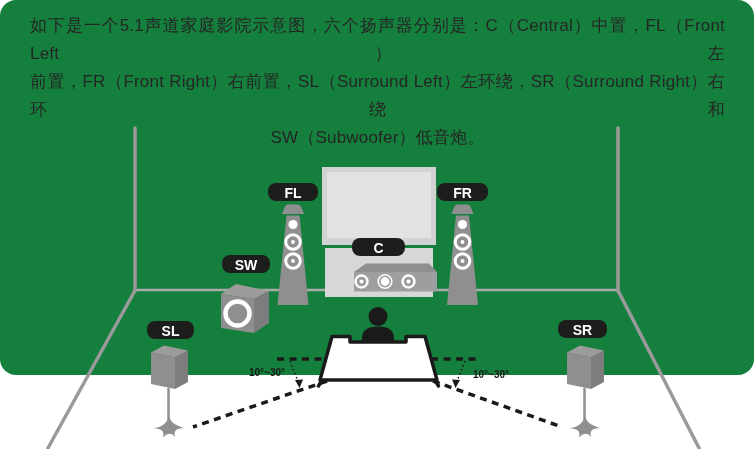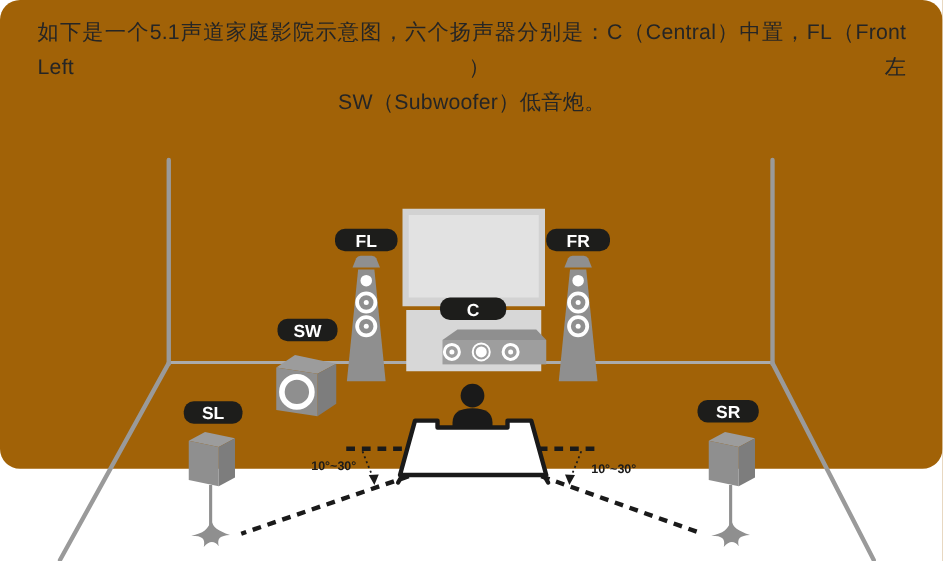--- a/index.html
+++ b/index.html
@@ -8,21 +8,21 @@
     background: #ffffff;
     width: 754px;
     height: 449px;
     overflow: hidden;
     font-family: "Liberation Sans", "DejaVu Sans", sans-serif;
   }
   .page {
     position: relative;
     width: 754px;
     height: 375px;
-    background: #a16207;
+    background: #15803d;
     border-radius: 16px;
   }
   .description {
     position: absolute;
     left: 30px;
     top: 12px;
     width: 695px;
     color: #252525;
     font-size: 17px;
     line-height: 28px;
@@ -53,20 +53,21 @@
     fill: #1a1a1a;
   }
 </style>
 </head>
 <body>
 
 <div class="page">
 
   <div class="description">
     <div class="jline">如下是一个5.1声道家庭影院示意图，六个扬声器分别是：C（Central）中置，FL（Front Left）左</div>
+    <div class="jline">前置，FR（Front Right）右前置，SL（Surround Left）左环绕，SR（Surround Right）右环绕和</div>
     <div class="lastline">SW（Subwoofer）低音炮。</div>
   </div>
 
   <svg class="diagram-svg" width="754" height="449" viewBox="0 0 754 449">
 
     <g>
       <line x1="135" y1="290" x2="618" y2="290" stroke="#ababab" stroke-width="2.5"></line>
       <line x1="135" y1="128" x2="135" y2="291" stroke="#9a9a9a" stroke-width="3.5" stroke-linecap="round"></line>
       <line x1="618" y1="128" x2="618" y2="291" stroke="#9a9a9a" stroke-width="3.5" stroke-linecap="round"></line>
       <line x1="135" y1="290.5" x2="48" y2="448" stroke="#9a9a9a" stroke-width="3.5" stroke-linecap="round"></line>

